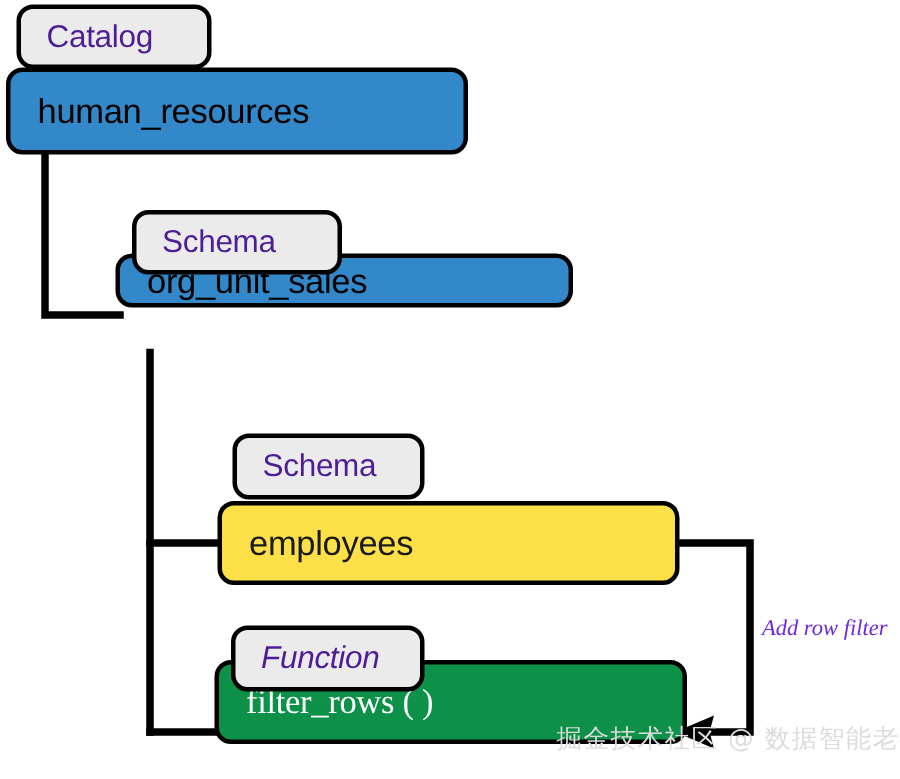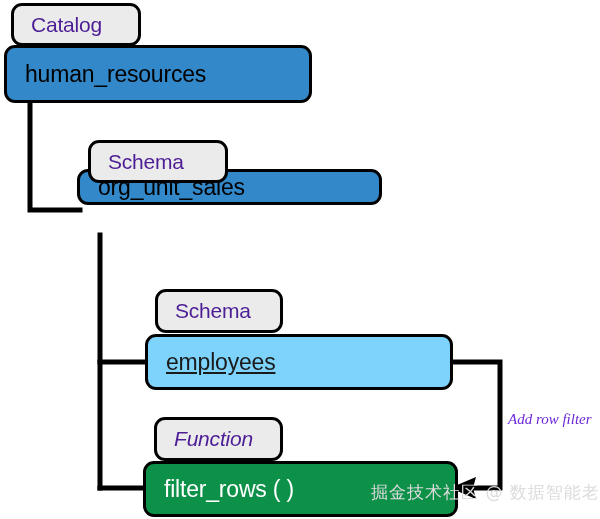--- a/index.html
+++ b/index.html
@@ -72,22 +72,23 @@
   }
   #node-org-unit-sales {
     left: 77px; top: 169px; width: 305px; height: 36px;
     z-index: 2;
   }
   #node-employees {
     left: 145px; top: 334px; width: 308px; height: 56px;
     z-index: 2;
   }
   #node-filter-rows {
-    left: 143px; top: 461px; width: 315px; height: 56px;
+    left: 143px; top: 440px; width: 315px; height: 56px;
     z-index: 2;
+    font-family: Liberation Serif, serif;
   }
   #tag-catalog  { left: 11px;  top: 3px;   width: 130px; height: 43px; }
   #tag-schema   { left: 88px;  top: 140px; width: 140px; height: 43px; }
   #tag-table    { left: 155px; top: 289px; width: 128px; height: 44px; }
   #tag-function { left: 154px; top: 417px; width: 129px; height: 44px; font-style: italic; }
   #annotation-add-row-filter {
     position: absolute;
     left: 508px;
     top: 411px;
     font-size: 15px;
@@ -138,21 +139,21 @@
   <div class="tag" id="tag-schema">
     <span class="tag-label">Schema</span>
   </div>
   <div class="node node-schema" id="node-org-unit-sales" style="background:#3288c8;">
     <span class="node-label">org_unit_sales</span>
   </div>
 
   <div class="tag" id="tag-table">
     <span class="tag-label">Schema</span>
   </div>
-  <div class="node node-table" id="node-employees" style="background:#7dd3fc;text-decoration:underline;">
+  <div class="node node-table" id="node-employees" style="background:#fde047;">
     <span class="node-label">employees</span>
   </div>
 
   <div class="tag" id="tag-function">
     <span class="tag-label">Function</span>
   </div>
   <div class="node node-function" id="node-filter-rows" style="background:#0d9149;">
     <span class="node-label">filter_rows ( )</span>
   </div>
 

